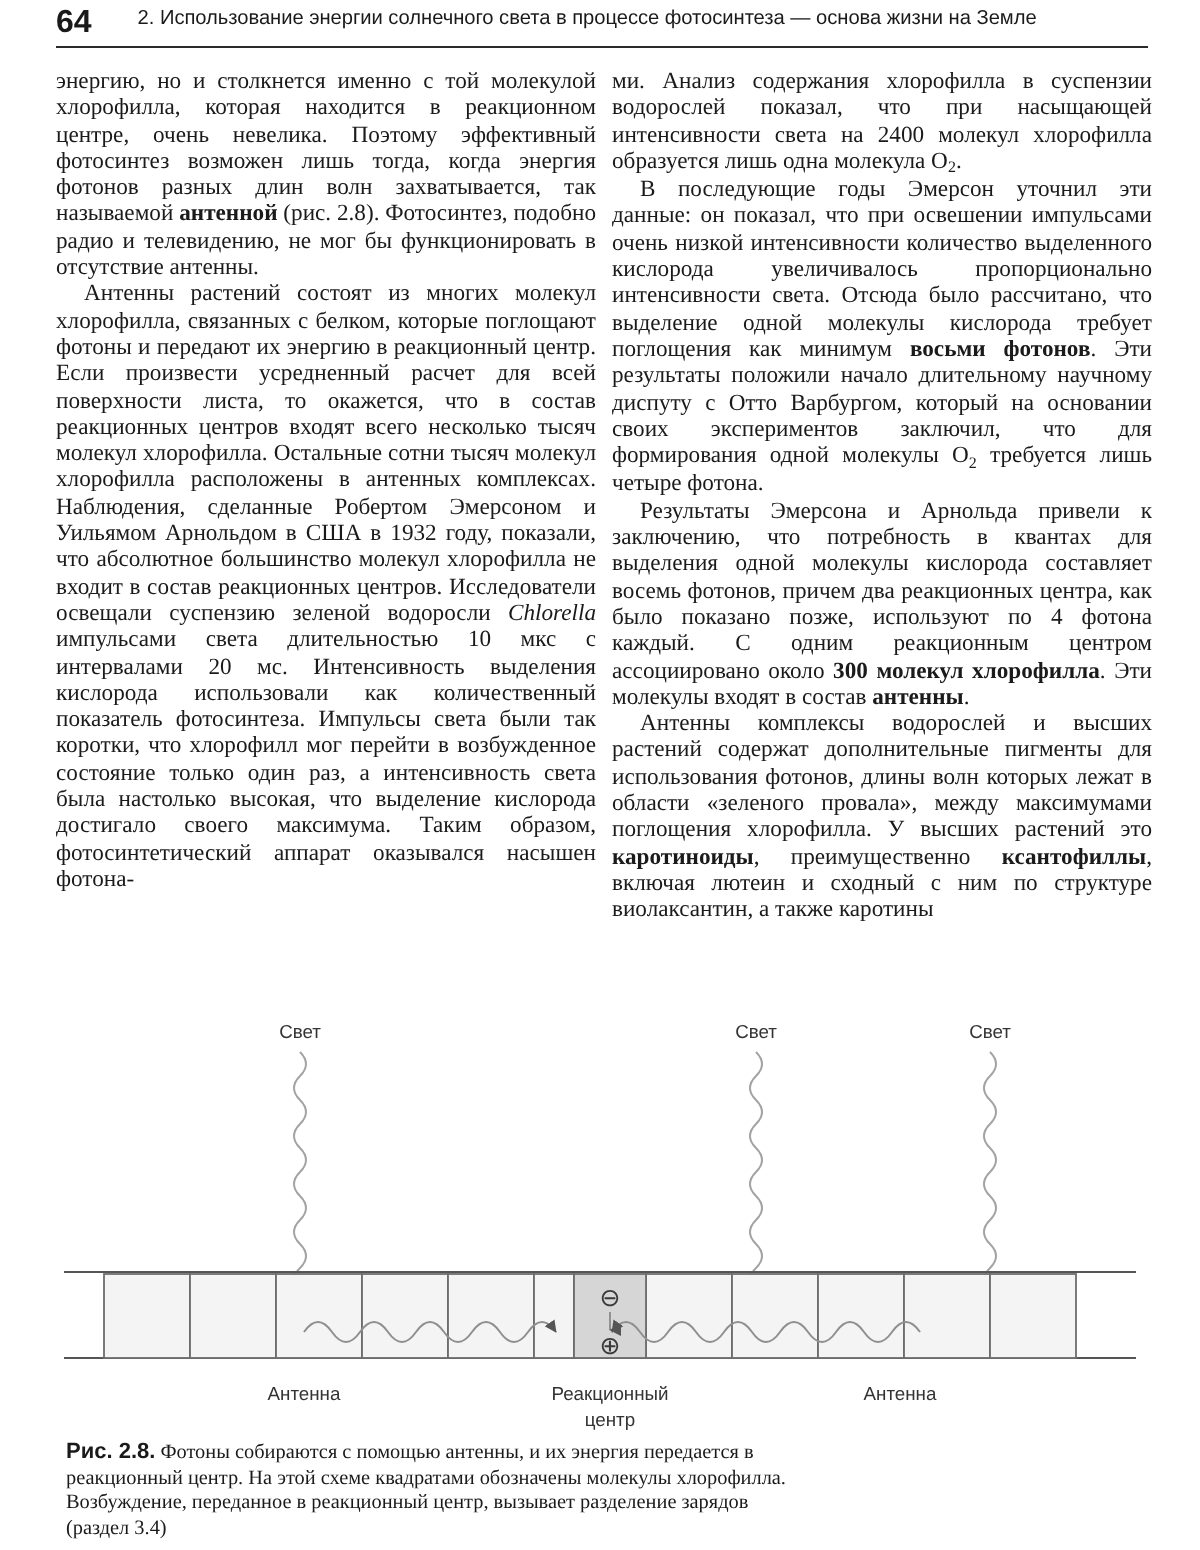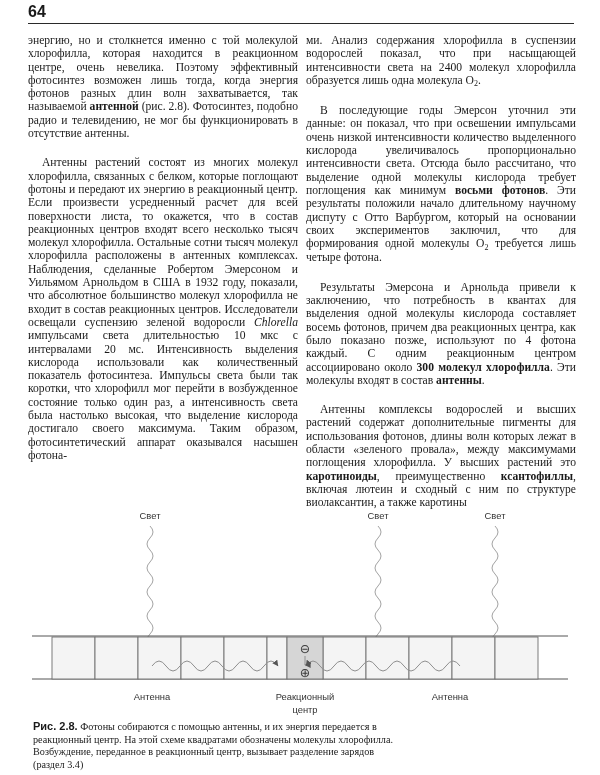--- a/index.html
+++ b/index.html
@@ -62,21 +62,20 @@
     hyphens: manual;
   }
   #col-left  { left: 28px; }
   #col-right { left: 306px; }
 
   .col p {
     margin: 0;
   }
   .col p.indent {
     text-indent: 14px;
-    margin-top: 16px;
   }
   .col b { font-weight: bold; }
   .col i { font-style: italic; }
   .col sub {
     font-size: 8px;
     vertical-align: baseline;
     position: relative;
     top: 2.4px;
   }
 
@@ -113,20 +112,21 @@
     font-family: "Liberation Sans", sans-serif;
     font-weight: bold;
     font-size: 11px;
   }
 </style>
 </head>
 <body>
 
 <div id="running-head">
   <span class="folio">64</span>
+  <span class="rh-text">2. Использование энергии солнечного света в процессе фотосинтеза  — основа жизни на Земле</span>
 </div>
 <div id="head-rule"></div>
 
 <div class="col" id="col-left">
     <p><span>энергию, но и столкнется именно с той молекулой хлорофилла, которая находится в реакционном центре, очень невелика. Поэтому эффективный фотосинтез возможен лишь тогда, когда энергия фотонов разных длин волн захватывается, так называемой </span><b>антенной</b><span> (рис. 2.8). Фотосинтез, подобно радио и телевидению, не мог бы функционировать в отсутствие антенны.</span></p>
     <p class="indent"><span>Антенны растений состоят из многих молекул хлорофилла, связанных с белком, которые поглощают фотоны и передают их энергию в реакционный центр. Если произвести усредненный расчет для всей поверхности листа, то окажется, что в состав реакционных центров входят всего несколько тысяч молекул хлорофилла. Остальные сотни тысяч молекул хлорофилла расположены в антенных комплексах. Наблюдения, сделанные Робертом Эмерсоном и Уильямом Арнольдом в США в 1932 году, показали, что абсолютное большинство молекул хлорофилла не входит в состав реакционных центров. Исследователи освещали суспензию зеленой водоросли </span><i>Chlorella</i><span> импульсами света длительностью 10 мкс с интервалами 20 мс. Интенсивность выделения кислорода использовали как количественный показатель фотосинтеза. Импульсы света были так коротки, что хлорофилл мог перейти в возбужденное состояние только один раз, а интенсивность света была настолько высокая, что выделение кислорода достигало своего максимума. Таким образом, фотосинтетический аппарат оказывался насышен фотона-</span></p>
   </div>
 
 <div class="col" id="col-right">
     <p><span>ми. Анализ содержания хлорофилла в суспензии водорослей показал, что при насыщающей интенсивности света на 2400 молекул хлорофилла образуется лишь одна молекула O</span><sub>2</sub><span>.</span></p>

